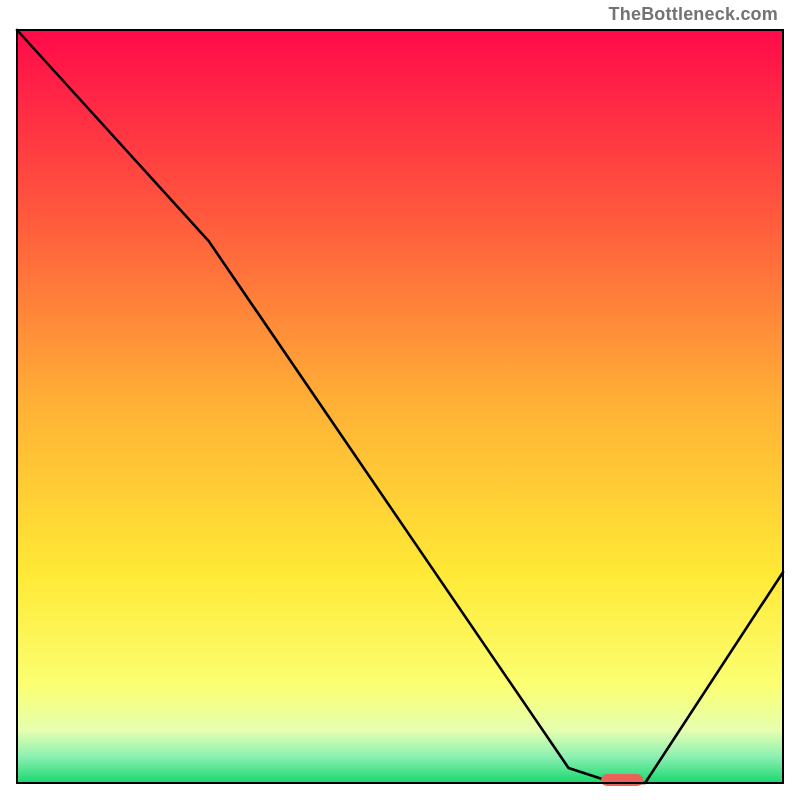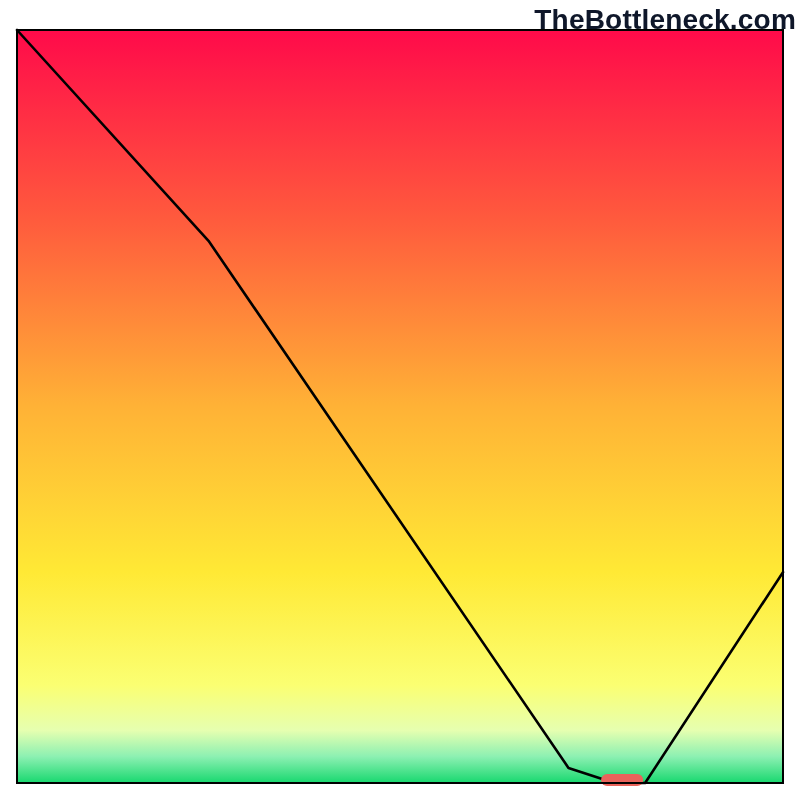--- a/index.html
+++ b/index.html
@@ -7,24 +7,24 @@
     padding: 0;
     width: 800px;
     height: 800px;
     background: #ffffff;
     font-family: Arial, Helvetica, sans-serif;
     overflow: hidden;
   }
   .watermark {
     position: absolute;
     top: 4px;
-    right: 4px;
-    font-size: 28px;
+    right: 22px;
+    font-size: 18px;
     font-weight: 600;
-    color: #0f172a;
+    color: #737373;
     letter-spacing: 0.2px;
     user-select: none;
   }
   svg {
     display: block;
   }
 </style>
 </head>
 <body>
 

